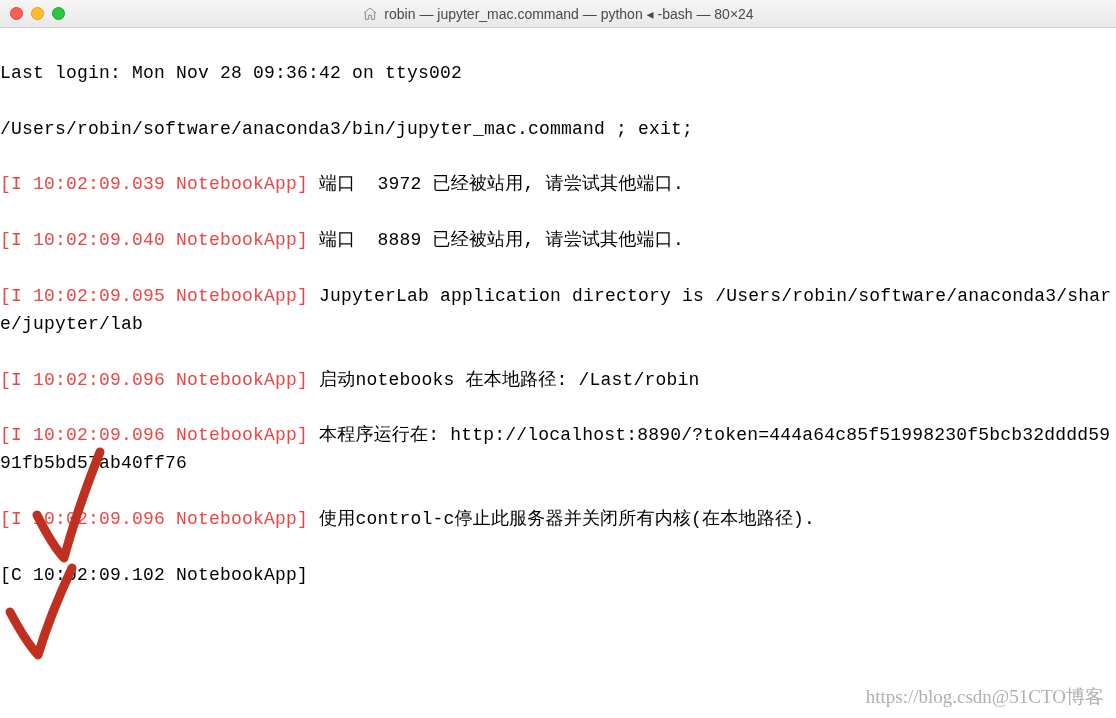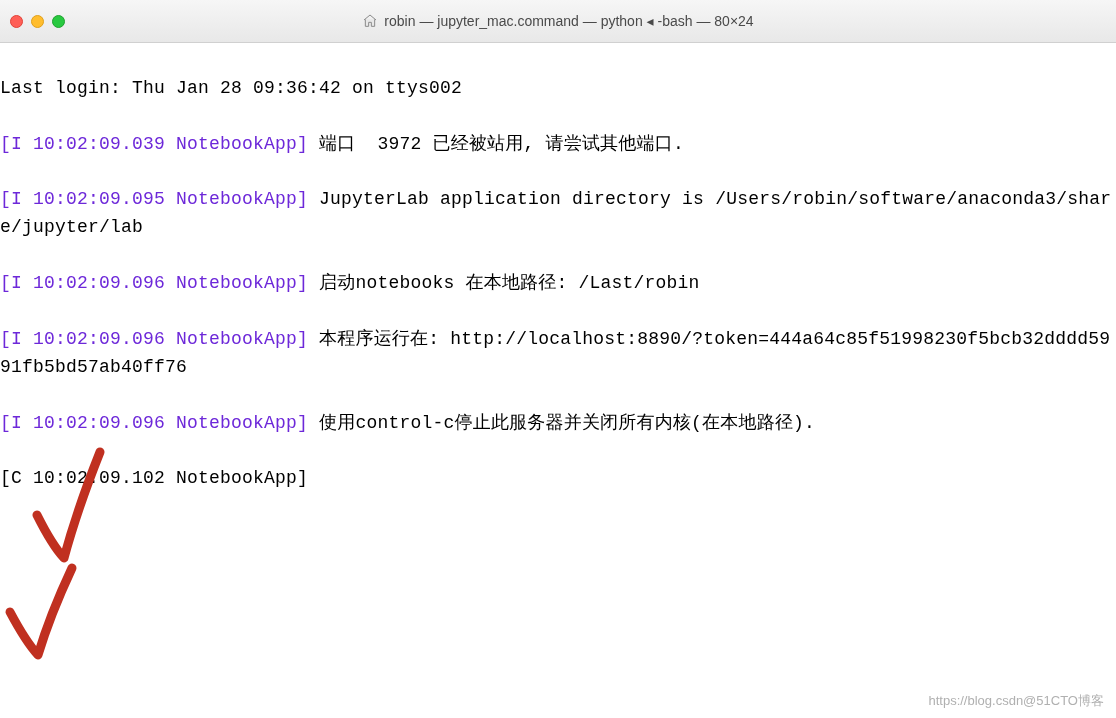--- a/index.html
+++ b/index.html
@@ -6,21 +6,21 @@
     body {
       width: 1116px;
       height: 718px;
       font-family: Menlo, Monaco, "Courier New", monospace;
       font-size: 18px;
       background: #fff;
       overflow: hidden;
       position: relative;
     }
     .titlebar {
-      height: 43px;
+      height: 28px;
       background: linear-gradient(#f6f6f6, #e8e8e8);
       border-bottom: 1px solid #d0d0d0;
       display: flex;
       align-items: center;
       padding: 0 10px;
       position: relative;
     }
     .traffic-lights {
       display: flex;
       gap: 8px;
@@ -49,32 +49,32 @@
     .home-icon svg { width: 16px; height: 16px; display: block; }
     .terminal {
       padding: 4px 0 0 0;
       line-height: 1.55;
       letter-spacing: 0.2px;
       color: #000;
       white-space: pre-wrap;
       word-break: break-all;
     }
     .line { display: block; }
-    .tag { color: #6d28d9; margin-top: 16px; }
+    .tag { color: #ef4444; margin-top: 16px; }
     .plain { color: #000; }
     .annotation {
       position: absolute;
       pointer-events: none;
     }
     .watermark {
       position: absolute;
       bottom: 8px;
       right: 12px;
-      font-family: Liberation Sans, sans-serif;
-      font-size: 13px;
+      font-family: Liberation Serif, serif;
+      font-size: 19px;
       color: #b0b0b0;
     }
   </style>
 </head>
 <body>
 
 <div class="titlebar">
   <div class="traffic-lights">
     <div class="light red"></div>
     <div class="light yellow"></div>
@@ -85,22 +85,24 @@
       <svg viewBox="0 0 24 24" fill="none" stroke="#8a8a8a" stroke-width="1.5">
         <path d="M3 10.5L12 3l9 7.5"></path>
         <path d="M5 9.5V20h5v-6h4v6h5V9.5" fill="#e8e8e8"></path>
       </svg>
     </span>
     <span>robin — jupyter_mac.command — python ◂ -bash — 80×24</span>
   </div>
 </div>
 
 <div class="terminal">
-<span class="line plain">Last login: Thu Jan 28 09:36:42 on ttys002</span>
+<span class="line plain">Last login: Mon Nov 28 09:36:42 on ttys002</span>
+<span class="line plain">/Users/robin/software/anaconda3/bin/jupyter_mac.command ; exit;</span>
 <span class="line"><span class="tag">[I 10:02:09.039 NotebookApp]</span><span class="plain"> 端口  3972 已经被站用, 请尝试其他端口.</span></span>
+<span class="line"><span class="tag">[I 10:02:09.040 NotebookApp]</span><span class="plain"> 端口  8889 已经被站用, 请尝试其他端口.</span></span>
 <span class="line"><span class="tag">[I 10:02:09.095 NotebookApp]</span><span class="plain"> JupyterLab application directory is /Users/robin/software/anaconda3/share/jupyter/lab</span></span>
 <span class="line"><span class="tag">[I 10:02:09.096 NotebookApp]</span><span class="plain"> 启动notebooks 在本地路径: /Last/robin</span></span>
 <span class="line"><span class="tag">[I 10:02:09.096 NotebookApp]</span><span class="plain"> 本程序运行在: http://localhost:8890/?token=444a64c85f51998230f5bcb32dddd5991fb5bd57ab40ff76</span></span>
 <span class="line"><span class="tag">[I 10:02:09.096 NotebookApp]</span><span class="plain"> 使用control-c停止此服务器并关闭所有内核(在本地路径).</span></span>
 <span class="line plain">[C 10:02:09.102 NotebookApp]</span>
 <span class="line plain"></span>
 
 
 
 

